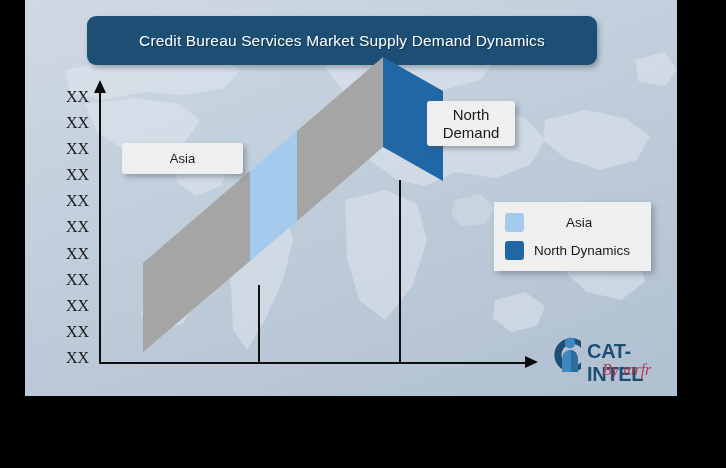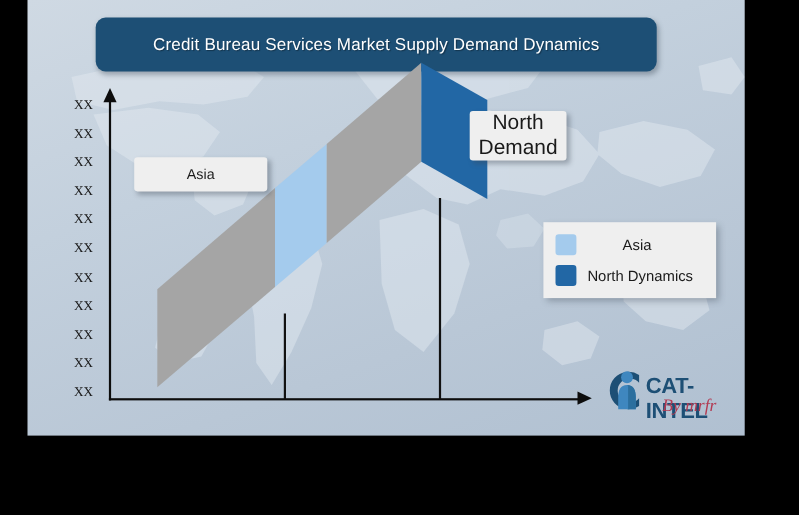--- a/index.html
+++ b/index.html
@@ -89,22 +89,22 @@
     border-top: 6px solid transparent;
     border-bottom: 6px solid transparent;
     border-left: 13px solid #0d0d0d;
   }
 
   
   .y-tick {
     position: absolute;
     left: 38px;
     width: 26px;
-    text-align: center;
-    font-size: 12px;
+    text-align: right;
+    font-size: 16px;
     color: #1a1a1a;
     font-family: "Liberation Serif", serif;
   }
 
   
   .divider {
     position: absolute;
     width: 2px;
     background: #111111;
   }
@@ -134,21 +134,21 @@
     font-size: 13px;
     line-height: 1.18;
   }
   #callout-asia {
     left: 97px; top: 143px;
     width: 121px; height: 31px;
   }
   #callout-north-america {
     left: 402px; top: 101px;
     width: 88px; height: 45px;
-    font-size: 19px;
+    font-size: 15px;
   }
   .callout-text { display: block; }
 
   
   #legend {
     position: absolute;
     left: 469px; top: 202px;
     width: 157px; height: 69px;
     background: #efefef;
     box-shadow: 3px 3px 6px rgba(60,70,85,0.38);

